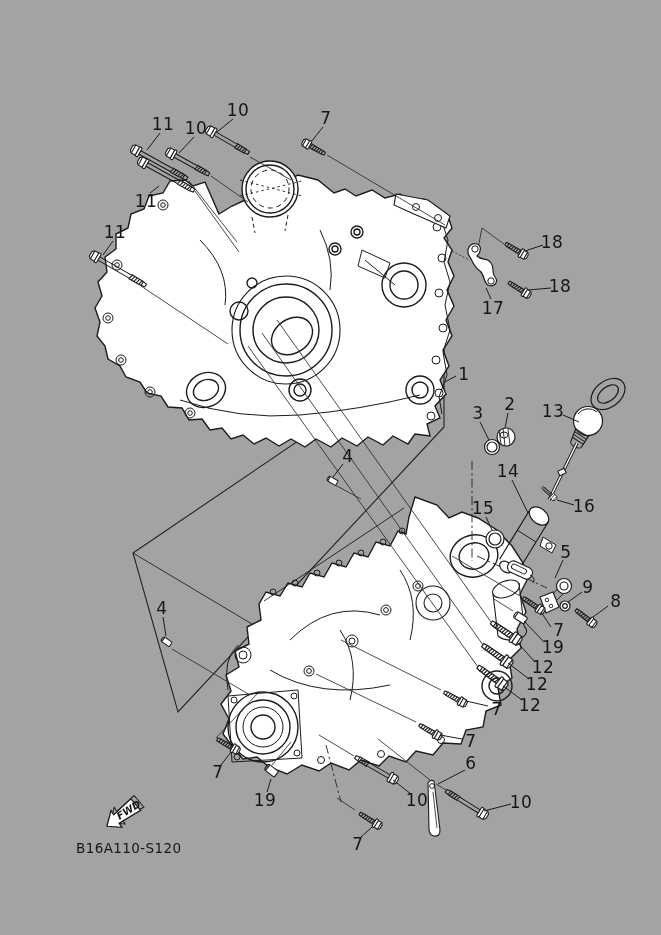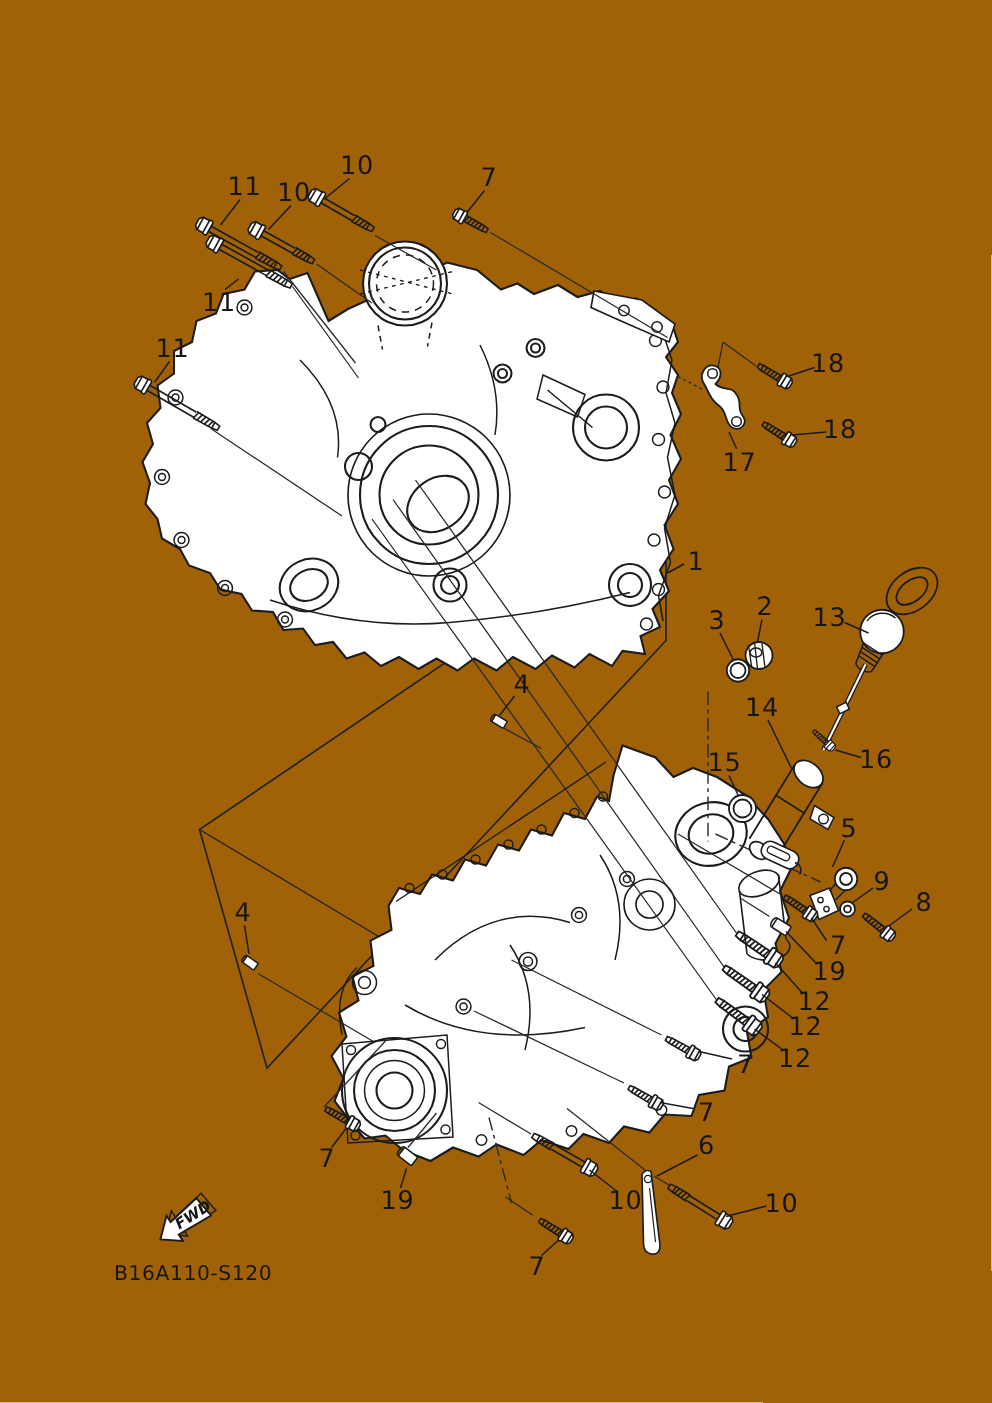--- a/index.html
+++ b/index.html
@@ -1,16 +1,16 @@
 <!DOCTYPE html>
 <html><head>
 <meta charset="utf-8">
 <style>
   html,body{margin:0;padding:0;background:#ffffff;}
-  .page{position:relative;width:661px;height:935px;background:#a16207;overflow:hidden;}
+  .page{position:relative;width:661px;height:935px;background:#a3a3a3;overflow:hidden;}
   svg{display:block;}
   text{font-family:"DejaVu Sans","Liberation Sans",sans-serif;fill:#161616;}
   .callout-text{font-size:17px;letter-spacing:0.5px;}
   .code-text{font-size:13.5px;letter-spacing:0.4px;}
   .fwd-text{font-size:10px;font-weight:bold;font-style:italic;}
 </style>
 </head>
 <body>
 
 <div class="page">

